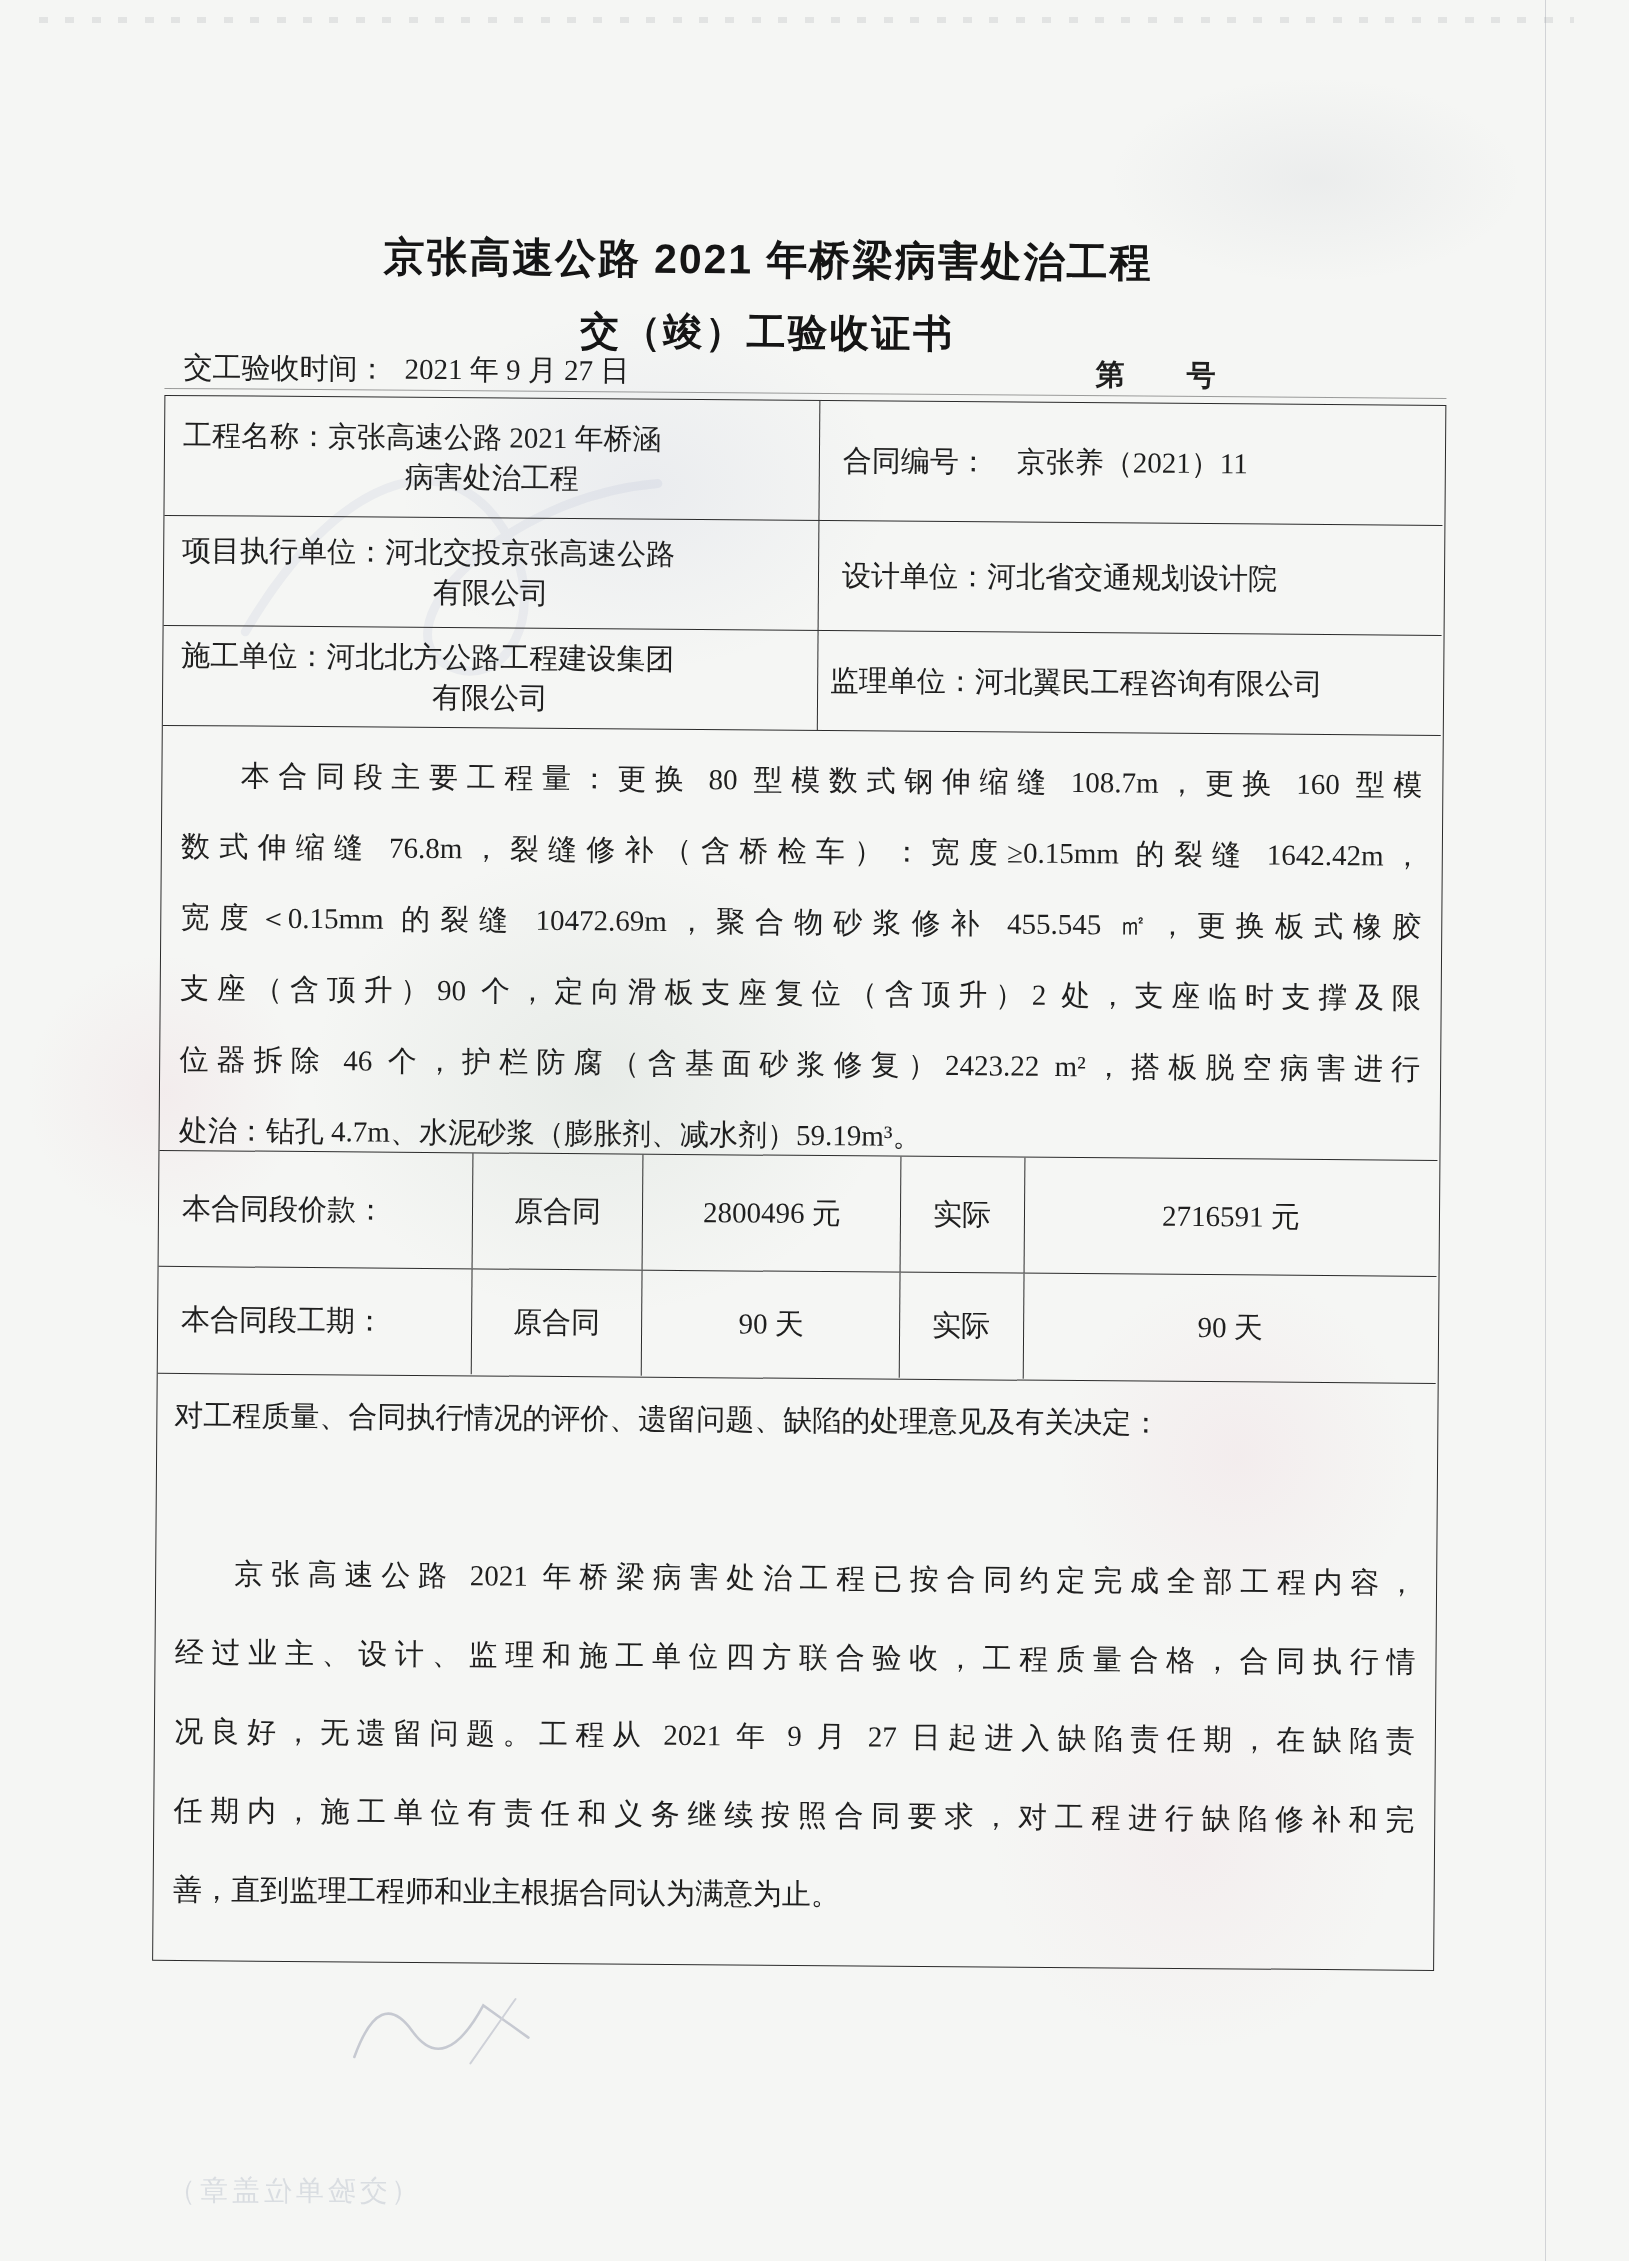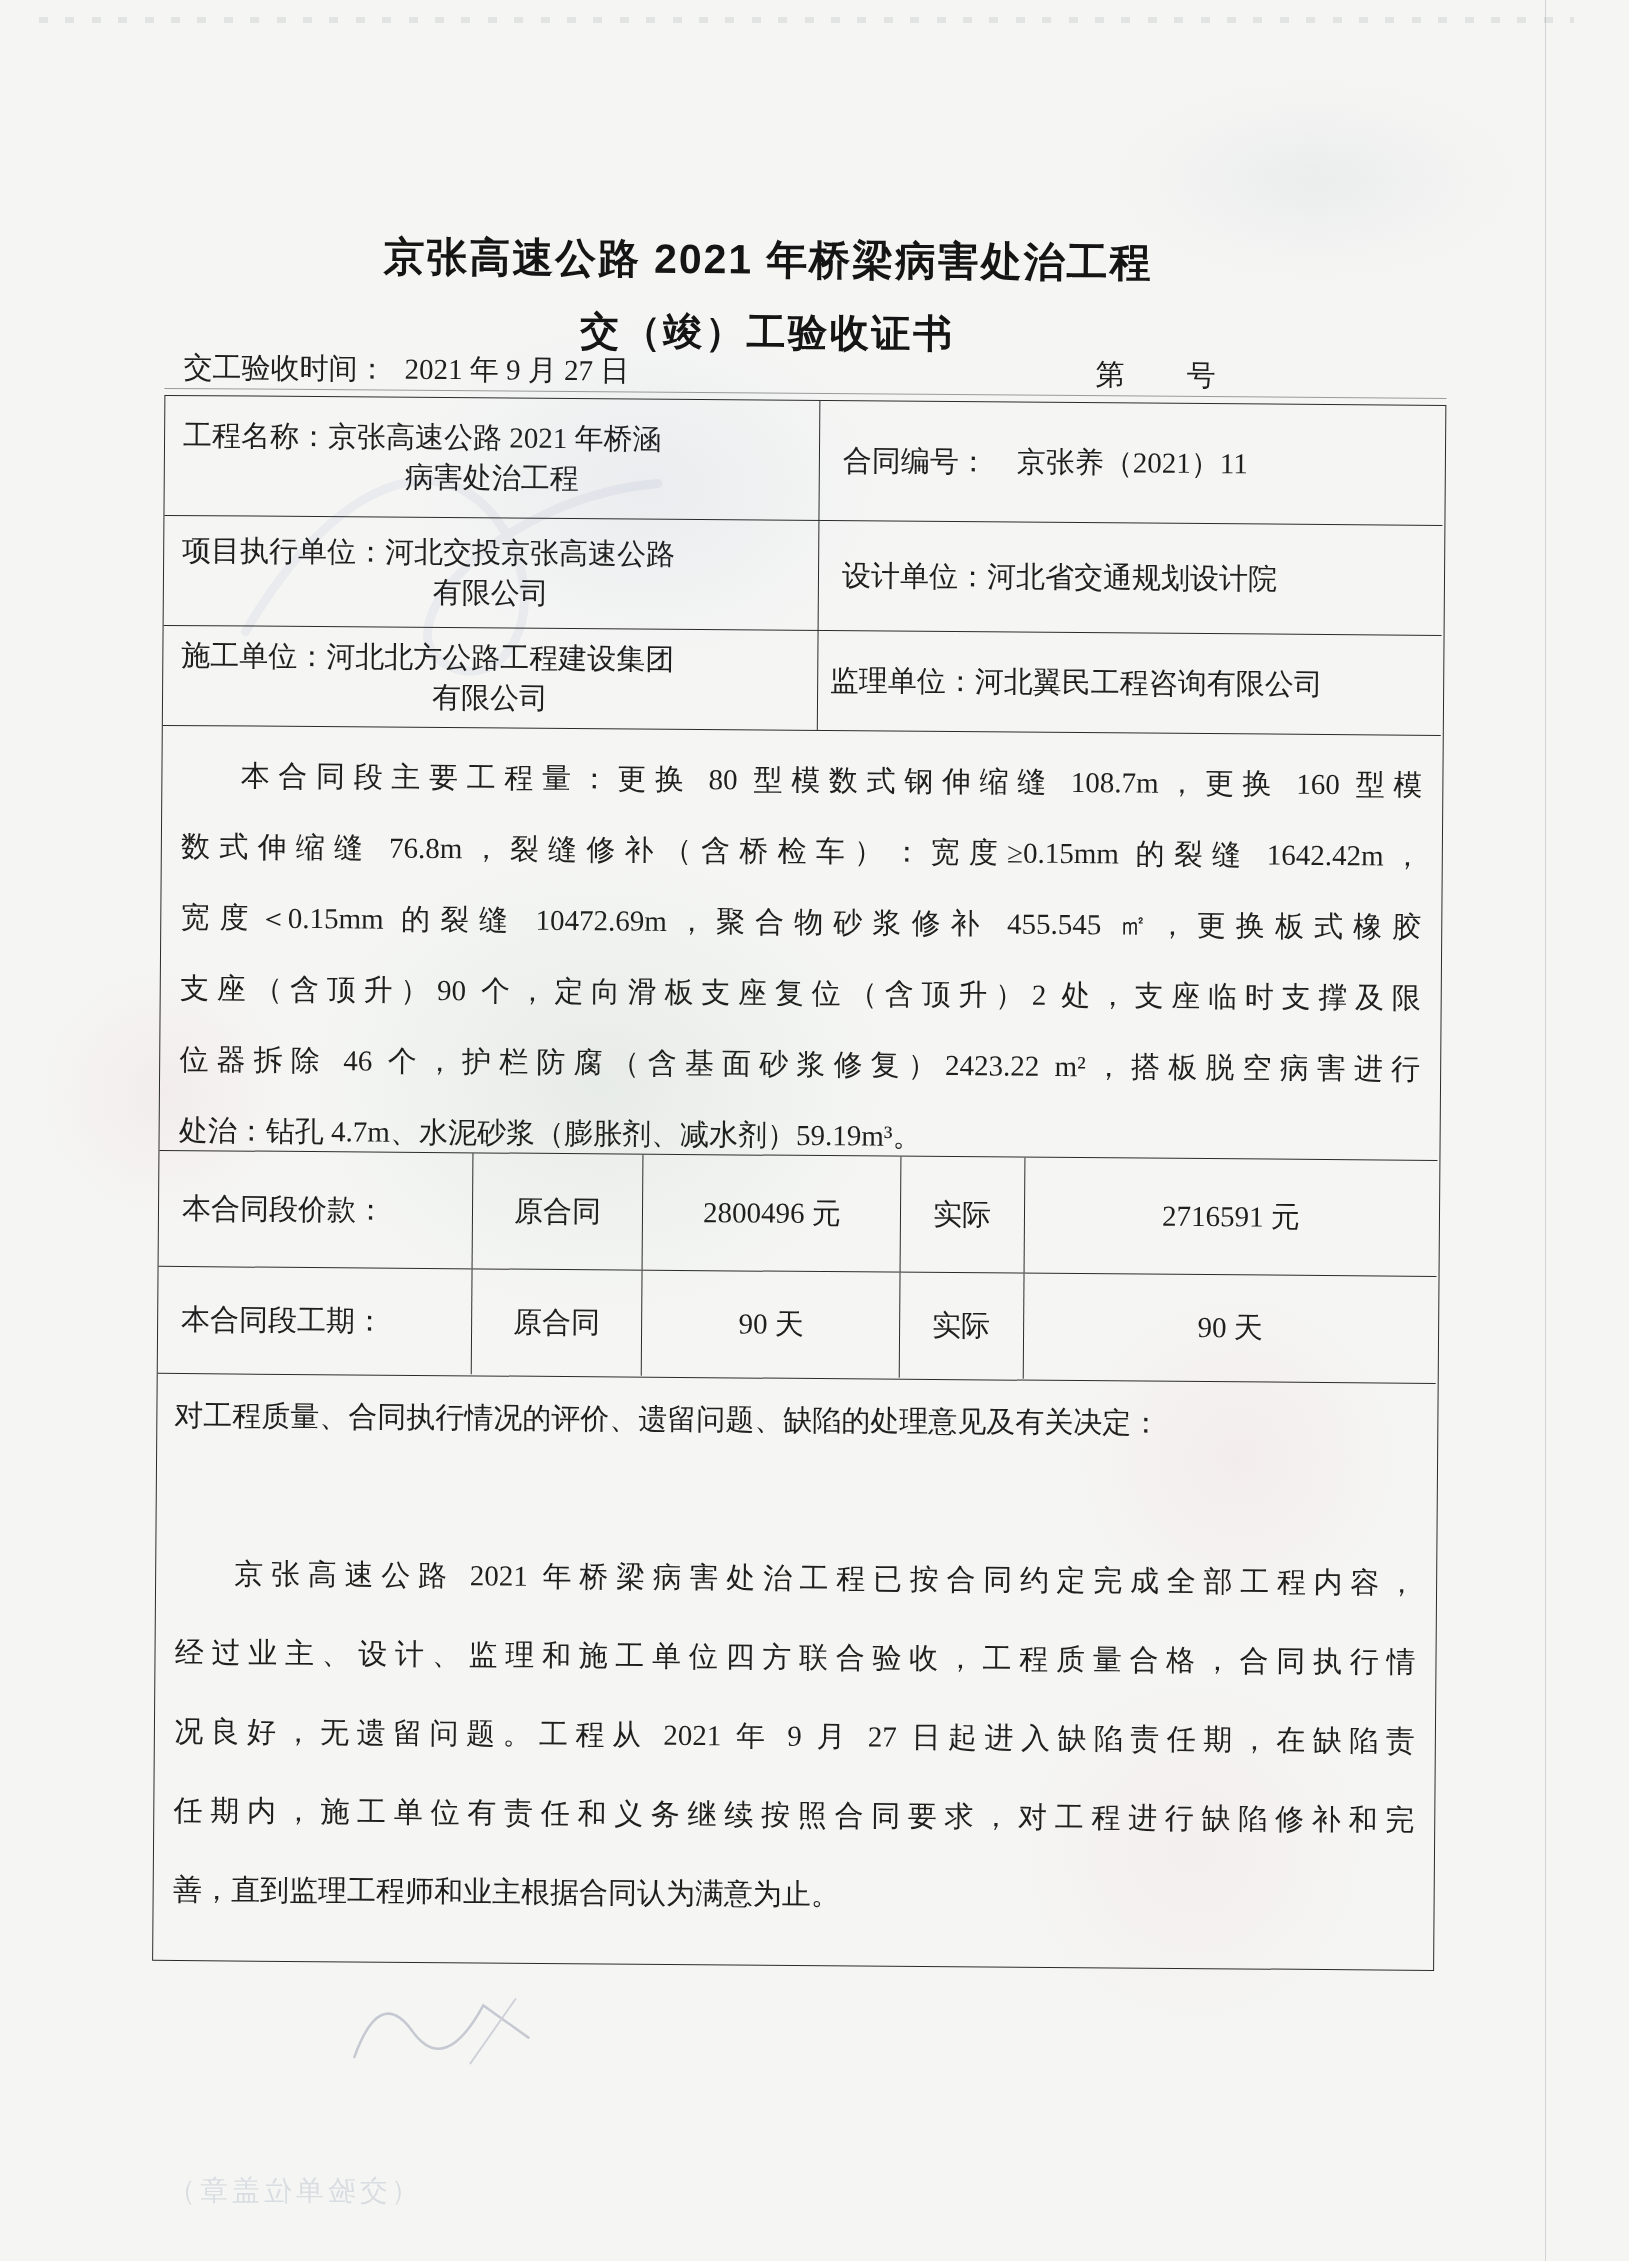--- a/index.html
+++ b/index.html
@@ -49,21 +49,21 @@
     white-space:nowrap;
   }
   .title2{
     position:absolute;left:0;top:306px;width:1535px;text-align:center;
     font-family:"Liberation Sans","DejaVu Sans",sans-serif;
     font-weight:700;font-size:39px;letter-spacing:2.6px;color:#151515;
     white-space:nowrap;
   }
   .header-line{position:absolute;left:184px;top:353px;width:1264px;height:39px;
     font-size:29px;white-space:nowrap;}
-  .serial{position:absolute;left:912px;top:0;letter-spacing:1.3px;}
+  .serial{position:absolute;left:912px;top:0;letter-spacing:1.3px;font-weight:bold;}
   .pre-rule{position:absolute;left:165px;top:393px;width:1282px;height:0.6px;
     background:rgba(45,45,45,.45);}
   
   .tbl{
     position:absolute;left:165px;top:400px;width:1282px;height:1566px;
     border:1.9px solid #2b2b2b;background:transparent;font-size:29px;
   }
   .trow{position:absolute;left:0;width:1278px;border-top:1.3px solid #2b2b2b;}
   .trow.first{border-top:none;}
   .cell{position:absolute;top:0;height:100%;border-left:1.3px solid #2b2b2b;

